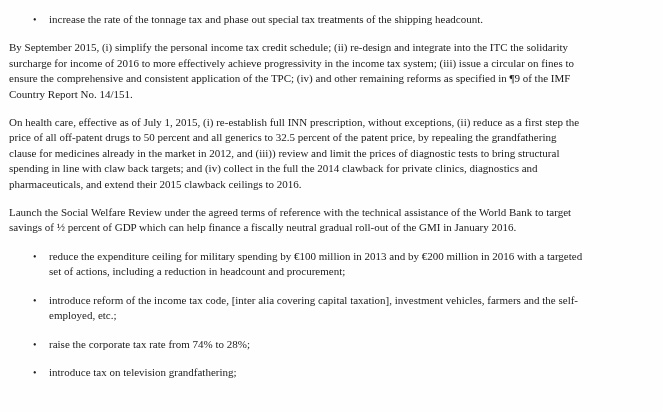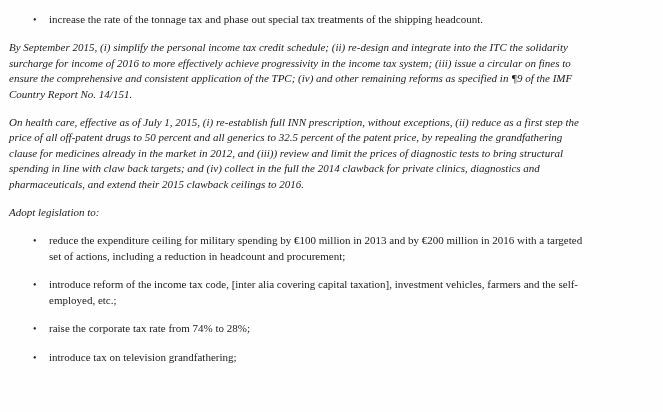--- a/index.html
+++ b/index.html
@@ -18,21 +18,20 @@
   }
   .page {
     box-sizing: border-box;
     width: 663px;
     height: 412px;
     padding: 12px 8px 6px 9px;
   }
   .para {
     white-space: pre-line;
     margin: 0 0 13px 0;
-    font-style: italic;
   }
   .bullet-item {
     display: flex;
     margin: 0 0 13px 0;
   }
   .bullet-item .marker {
     flex: 0 0 16px;
     margin-left: 24px;
     font-size: 10px;
   }
@@ -58,22 +57,23 @@
 surcharge for income of 2016 to more effectively achieve progressivity in the income tax system; (iii) issue a circular on fines to
 ensure the comprehensive and consistent application of the TPC; (iv) and other remaining reforms as specified in ¶9 of the IMF
 Country Report No. 14/151.</p>
 
   <p class="para">On health care, effective as of July 1, 2015, (i) re-establish full INN prescription, without exceptions, (ii) reduce as a first step the
 price of all off-patent drugs to 50 percent and all generics to 32.5 percent of the patent price, by repealing the grandfathering
 clause for medicines already in the market in 2012, and (iii)) review and limit the prices of diagnostic tests to bring structural
 spending in line with claw back targets; and (iv) collect in the full the 2014 clawback for private clinics, diagnostics and
 pharmaceuticals, and extend their 2015 clawback ceilings to 2016.</p>
 
+  <p class="para">Launch the Social Welfare Review under the agreed terms of reference with the technical assistance of the World Bank to target
+savings of ½ percent of GDP which can help finance a fiscally neutral gradual roll-out of the GMI in January 2016.</p>
 
-  <p class="para">Adopt legislation to:</p>
 
   <div class="bullet-item">
     <span class="marker">•</span>
     <div class="btext">reduce the expenditure ceiling for military spending by €100 million in 2013 and by €200 million in 2016 with a targeted
 set of actions, including a reduction in headcount and procurement;</div>
   </div>
 
   <div class="bullet-item">
     <span class="marker">•</span>
     <div class="btext">introduce reform of the income tax code, [inter alia covering capital taxation], investment vehicles, farmers and the self-

